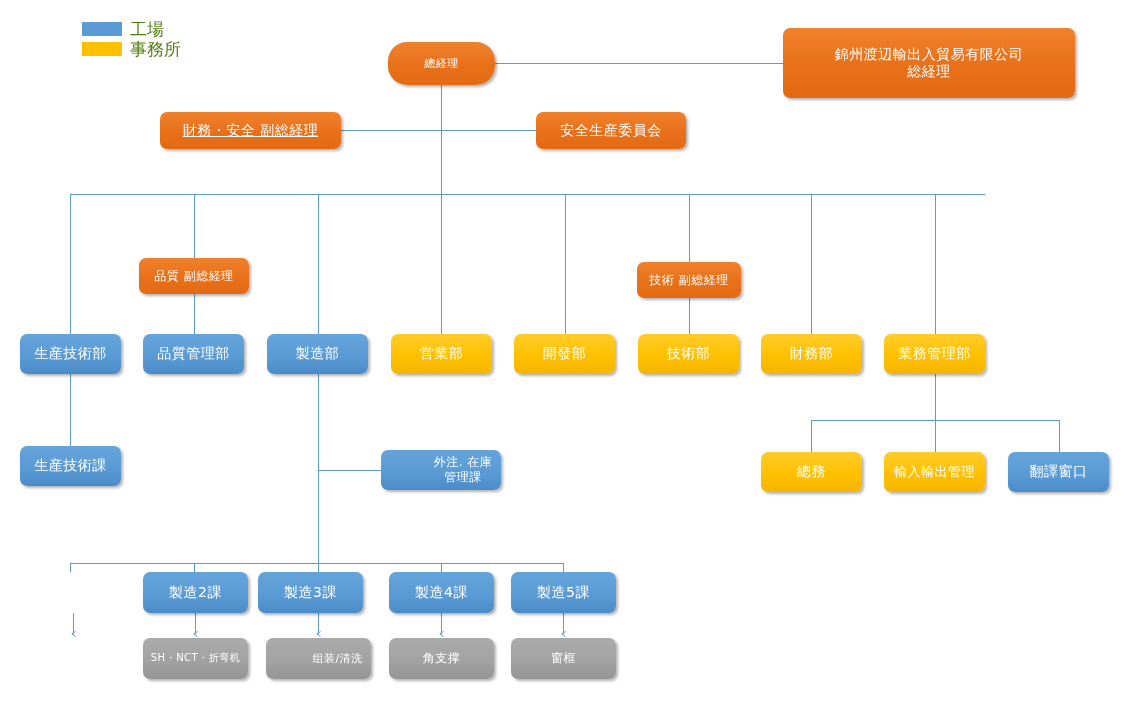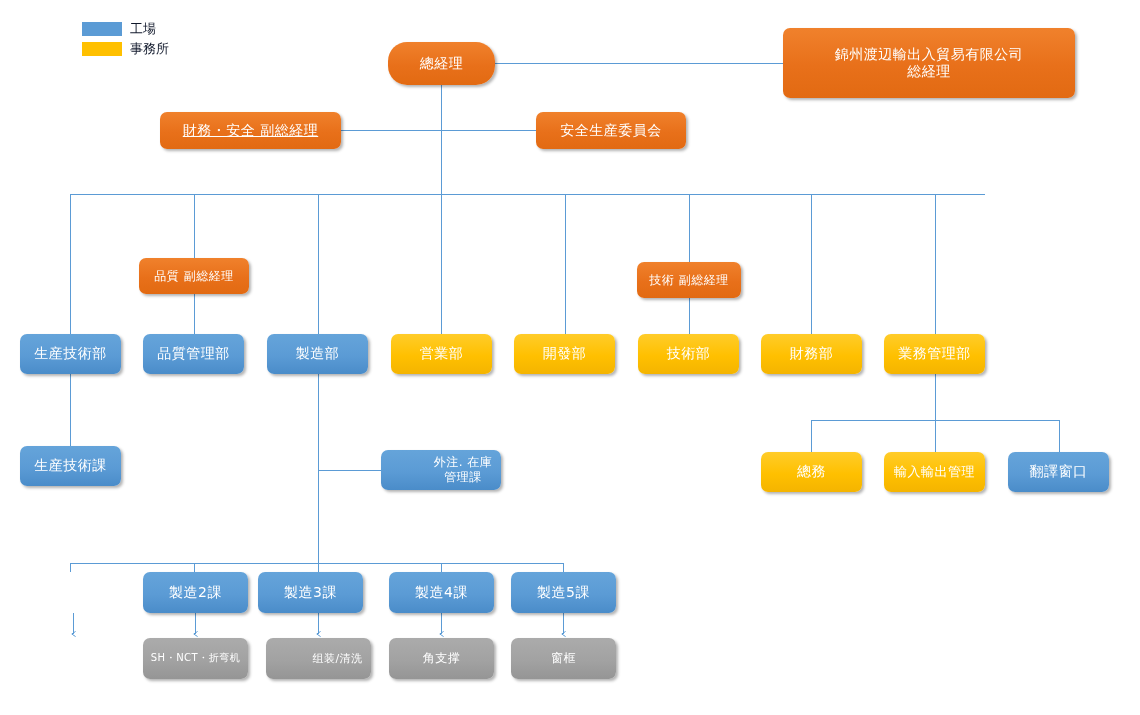--- a/index.html
+++ b/index.html
@@ -42,22 +42,22 @@
     margin-bottom: 2px;
   }
   .legend-swatch {
     width: 40px;
     height: 14px;
     margin-right: 8px;
   }
   .legend-swatch.blue { background: #5B9BD5; }
   .legend-swatch.yellow { background: #FFC000; }
   .legend-label {
-    font-size: 13px;
-    color: #0f172a;
+    font-size: 17px;
+    color: #4d7c0f;
     line-height: 14px;
     white-space: nowrap;
   }
 
   
   .node {
     position: absolute;
     display: flex;
     align-items: center;
     justify-content: center;
@@ -76,21 +76,21 @@
   .node.blue {
     background: linear-gradient(to bottom, #65A4DA 0%, #5B9BD5 55%, #4A8CC9 100%);
   }
   .node.yellow {
     background: linear-gradient(to bottom, #FFCC2A 0%, #FFC000 55%, #F4B400 100%);
   }
   .node.gray {
     background: linear-gradient(to bottom, #ABABAB 0%, #A2A2A2 55%, #959595 100%);
   }
 
-  .fs15 { font-size: 14px; border-radius: 19px; }
+  .fs15 { font-size: 11px; border-radius: 19px; }
   .fs14 { font-size: 14px; }
   .fs13 { font-size: 13px; }
   .fs12 { font-size: 12px; }
   .fs11 { font-size: 11px; }
   .fs10 { font-size: 10px; }
 </style>
 </head>
 <body>
 
 <div id="canvas">

